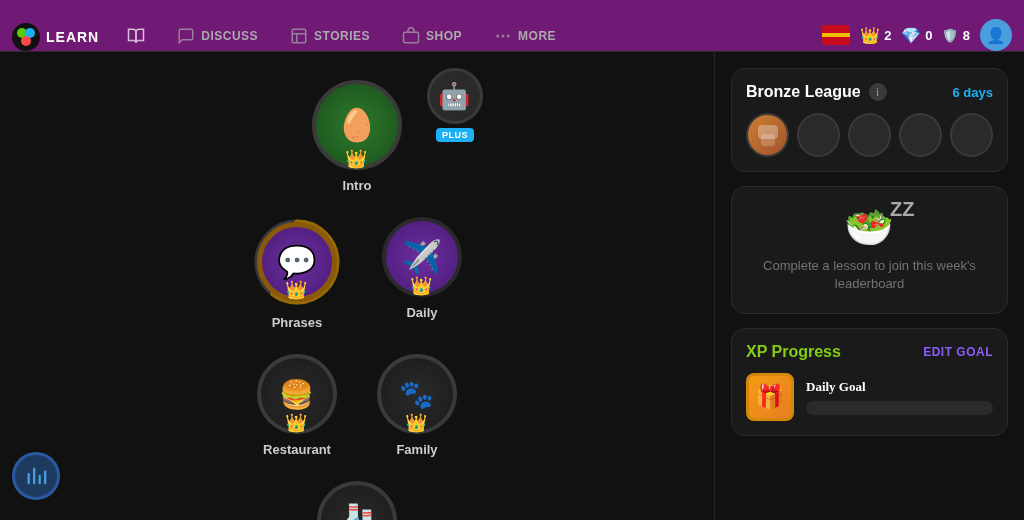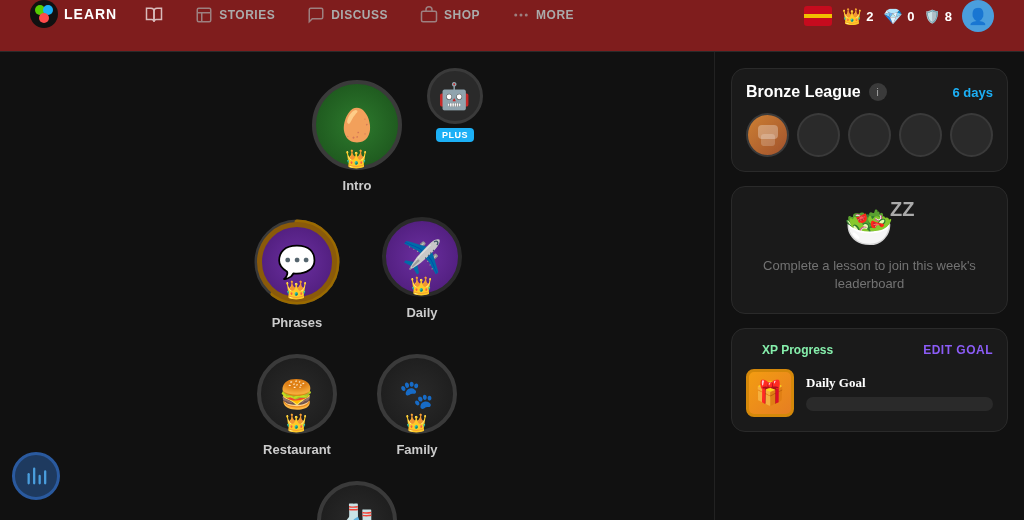--- a/index.html
+++ b/index.html
@@ -9,24 +9,24 @@
       font-family: 'Segoe UI', Arial, sans-serif;
       width: 1024px;
       height: 520px;
       overflow: hidden;
       position: relative;
     }
 
     
     nav {
       display: flex;
-      align-items: flex-start;
-      background: #7f1d1d;
+      align-items: flex-end;
+      background: #701a75;
       height: 52px;
-      padding: 0 30px;
+      padding: 0 12px;
       gap: 8px;
       border-bottom: 1px solid #2a2a2a;
     }
     .nav-logo {
       display: flex;
       align-items: center;
       gap: 6px;
       margin-right: 8px;
     }
     .nav-logo-icon {
@@ -363,24 +363,23 @@
       padding: 14px;
       border: 1px solid #2a2a2a;
     }
     .xp-header {
       display: flex;
       align-items: center;
       justify-content: space-between;
       margin-bottom: 12px;
     }
     .xp-title {
-      font-size: 12px;
+      font-size: 16px;
       font-weight: 800;
-      color: #86efac;
-      margin-left: 16px;
+      color: #84cc16;
     }
     .xp-edit {
       font-size: 12px;
       font-weight: 700;
       color: #8b5cf6;
       cursor: pointer;
       letter-spacing: 0.5px;
     }
     .xp-content {
       display: flex;
@@ -441,30 +440,30 @@
   </div>
 
   <div class="nav-item active">
     <svg width="18" height="18" viewBox="0 0 24 24" fill="none" stroke="#fff" stroke-width="2">
         <path d="M2 3h6a4 4 0 014 4v14a3 3 0 00-3-3H2z"></path>
         <path d="M22 3h-6a4 4 0 00-4 4v14a3 3 0 013-3h7z"></path>
       </svg>
   </div>
   <div class="nav-item">
     <svg width="18" height="18" viewBox="0 0 24 24" fill="none" stroke="#aaa" stroke-width="2">
+        <path d="M21 15a2 2 0 01-2 2H7l-4 4V5a2 2 0 012-2h14a2 2 0 012 2z"></path>
+      </svg>
+    <span>DISCUSS</span>
+  </div>
+  <div class="nav-item">
+    <svg width="18" height="18" viewBox="0 0 24 24" fill="none" stroke="#aaa" stroke-width="2">
         <rect x="3" y="3" width="18" height="18" rx="2"></rect>
         <path d="M3 9h18M9 21V9"></path>
       </svg>
     <span>STORIES</span>
-  </div>
-  <div class="nav-item">
-    <svg width="18" height="18" viewBox="0 0 24 24" fill="none" stroke="#aaa" stroke-width="2">
-        <path d="M21 15a2 2 0 01-2 2H7l-4 4V5a2 2 0 012-2h14a2 2 0 012 2z"></path>
-      </svg>
-    <span>DISCUSS</span>
   </div>
   <div class="nav-item">
     <svg width="18" height="18" viewBox="0 0 24 24" fill="none" stroke="#aaa" stroke-width="2">
         <rect x="2" y="7" width="20" height="14" rx="2"></rect>
         <path d="M16 7V5a4 4 0 00-8 0v2"></path>
       </svg>
     <span>SHOP</span>
   </div>
   <div class="nav-item">
     <svg width="18" height="18" viewBox="0 0 24 24" fill="none" stroke="#aaa" stroke-width="2">

